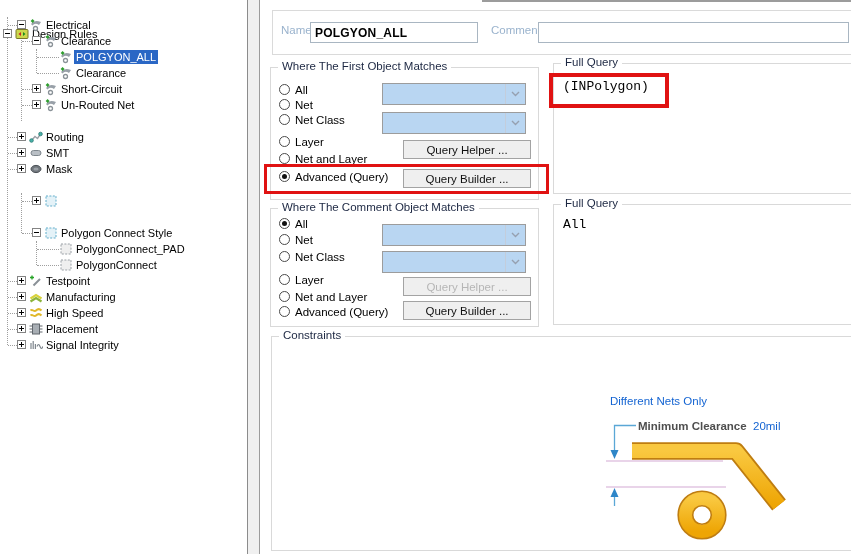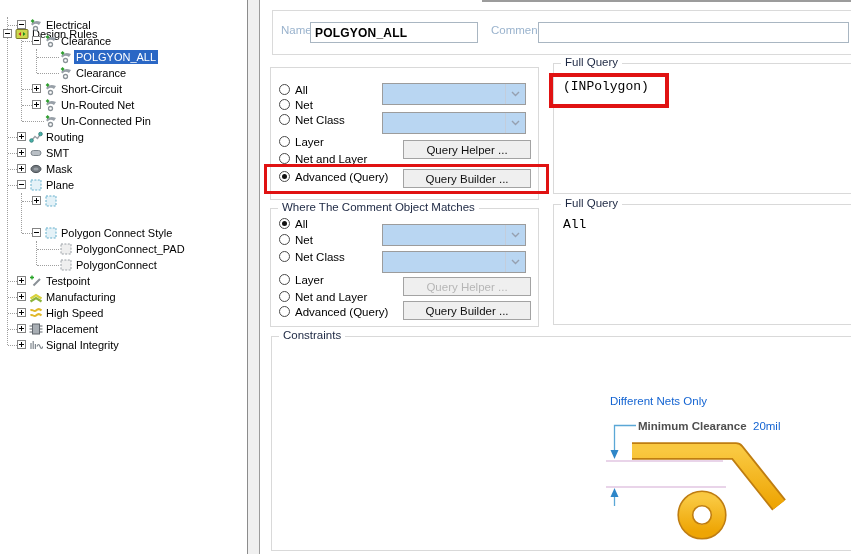--- a/index.html
+++ b/index.html
@@ -116,29 +116,20 @@
       <div class="tree-row" style="top: 97px;">
         <span class="stub" style="left: 22px; top: 8px; width: 10px;"></span>
         <span class="exp plus" style="left: 32px;"></span>
         <span class="ticon" style="left: 44px;"><svg width="14" height="14" viewBox="0 0 14 14">
             <path d="M2 6 Q5 1.5 12 4 L10 7 Q6 4.5 3.5 7.5 Z" fill="#98a0a8"></path>
             <rect x="2.2" y="1.6" width="2.8" height="2.8" transform="rotate(45 3.6 3)" fill="#2f9e2f"></rect>
             <circle cx="6.5" cy="10.5" r="2" fill="none" stroke="#8a9298" stroke-width="1.3"></circle>
           </svg></span>
         <span class="tree-label" style="left: 59px;">Un-Routed Net</span>
       </div>
-      <div class="tree-row" style="top: 113px;">
-        <span class="stub" style="left: 22px; top: 8px; width: 22px;"></span>
-        <span class="ticon" style="left: 44px;"><svg width="14" height="14" viewBox="0 0 14 14">
-            <path d="M2 6 Q5 1.5 12 4 L10 7 Q6 4.5 3.5 7.5 Z" fill="#98a0a8"></path>
-            <rect x="2.2" y="1.6" width="2.8" height="2.8" transform="rotate(45 3.6 3)" fill="#2f9e2f"></rect>
-            <circle cx="6.5" cy="10.5" r="2" fill="none" stroke="#8a9298" stroke-width="1.3"></circle>
-          </svg></span>
-        <span class="tree-label" style="left: 59px;">Un-Connected Pin</span>
-      </div>
       <div class="tree-row" style="top: 129px;">
         <span class="stub" style="left: 8px; top: 8px; width: 9px;"></span>
         <span class="exp plus" style="left: 17px;"></span>
         <span class="ticon" style="left: 29px;"><svg width="14" height="14" viewBox="0 0 14 14">
             <path d="M2.5 10.5 L6 6.5 L8.5 8.5 L11.5 4" fill="none" stroke="#9aa0a6" stroke-width="1.4"></path>
             <circle cx="2.5" cy="10.5" r="1.8" fill="#49b0a8" stroke="#2a7a74" stroke-width="0.8"></circle>
             <circle cx="11.5" cy="4" r="1.8" fill="#49b0a8" stroke="#2a7a74" stroke-width="0.8"></circle>
           </svg></span>
         <span class="tree-label" style="left: 44px;">Routing</span>
       </div>
@@ -151,28 +142,20 @@
         <span class="tree-label" style="left: 44px;">SMT</span>
       </div>
       <div class="tree-row" style="top: 161px;">
         <span class="stub" style="left: 8px; top: 8px; width: 9px;"></span>
         <span class="exp plus" style="left: 17px;"></span>
         <span class="ticon" style="left: 29px;"><svg width="14" height="14" viewBox="0 0 14 14">
             <ellipse cx="7" cy="7" rx="5" ry="3.6" fill="#70767c" stroke="#4a5056"></ellipse>
             <ellipse cx="7" cy="7" rx="2.6" ry="1.6" fill="#9aa0a6"></ellipse>
           </svg></span>
         <span class="tree-label" style="left: 44px;">Mask</span>
-      </div>
-      <div class="tree-row" style="top: 177px;">
-        <span class="stub" style="left: 8px; top: 8px; width: 9px;"></span>
-        <span class="exp" style="left: 17px;"></span>
-        <span class="ticon" style="left: 29px;"><svg width="14" height="14" viewBox="0 0 14 14">
-            <rect x="2" y="2" width="10" height="10" fill="#e4f2f8" stroke="#63aecb" stroke-dasharray="2 1.4"></rect>
-          </svg></span>
-        <span class="tree-label" style="left: 44px;">Plane</span>
       </div>
       <div class="tree-row" style="top: 193px;">
         <span class="stub" style="left: 22px; top: 8px; width: 10px;"></span>
         <span class="exp plus" style="left: 32px;"></span>
         <span class="ticon" style="left: 44px;"><svg width="14" height="14" viewBox="0 0 14 14">
             <rect x="2" y="2" width="10" height="10" fill="#e4f2f8" stroke="#63aecb" stroke-dasharray="2 1.4"></rect>
           </svg></span>
       </div>
       <div class="tree-row" style="top: 225px;">
         <span class="stub" style="left: 22px; top: 8px; width: 10px;"></span>
@@ -258,20 +241,21 @@
   <div class="topline"></div>
 
   <div class="groupbox" style="left:272px;top:10px;right:-3px;height:43px;border-color:#dadada;">
     <span class="field-label" style="left:8px;top:13px;">Name</span>
     <input class="win-input" style="left: 37px; top: 11px; width: 168px; height: 21px;" value="POLGYON_ALL">
     <span class="field-label" style="left:218px;top:13px;">Comment</span>
     <input class="win-input plain" style="left: 265px; top: 11px; right: 4px; height: 21px;" value="">
   </div>
 
   <div class="groupbox" style="left:270px;top:67px;width:267px;height:131px;">
+    <span class="caption">Where The First Object Matches</span>
     <div id="first-radios">
         <div class="radio-row" style="top: 15px;">
           <span class="radio"></span>
           <span class="radio-label">All</span>
         </div>
         <div class="radio-row" style="top: 30px;">
           <span class="radio"></span>
           <span class="radio-label">Net</span>
         </div>
         <div class="radio-row" style="top: 45px;">

